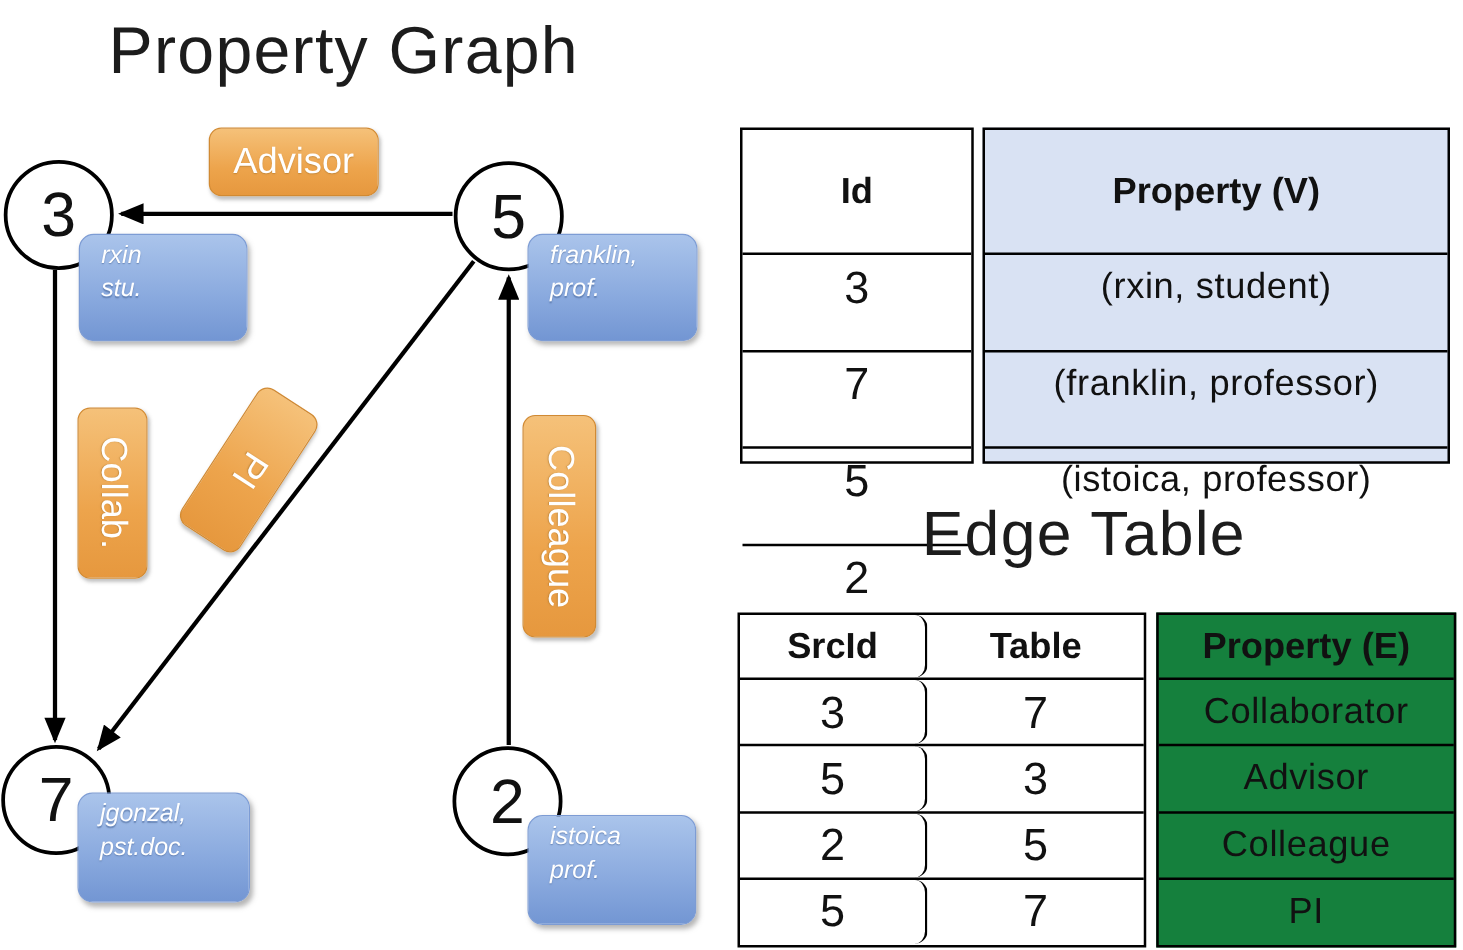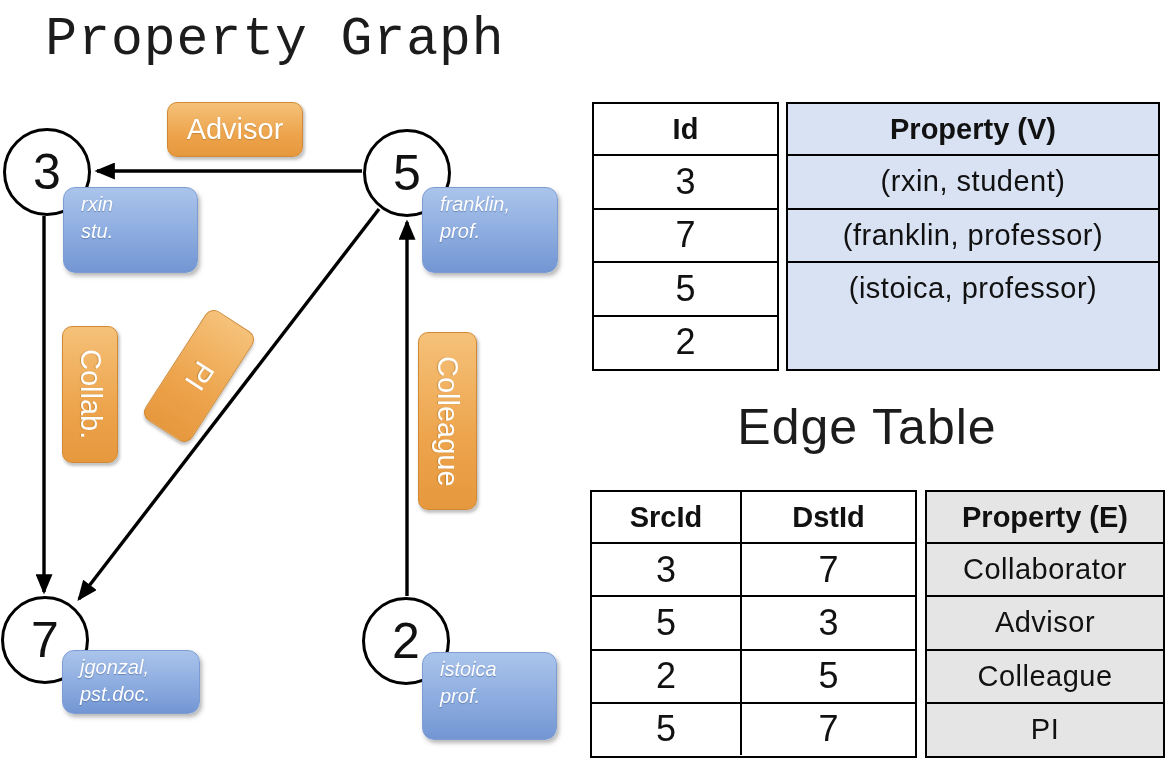--- a/index.html
+++ b/index.html
@@ -4,21 +4,21 @@
 <style>
   html, body { margin: 0; padding: 0; background: #ffffff; }
   .canvas {
     position: relative; width: 1170px; height: 760px; background: #ffffff;
     font-family: "Liberation Sans", "DejaVu Sans", sans-serif; overflow: hidden; color: #111;
   }
   .panel-title {
     position: absolute; text-align: center; font-weight: 300; color: #1c1c1c;
     letter-spacing: 1px; white-space: nowrap;
   }
-  #graph-title  { left: 30px;  top: 10px;  width: 490px; font-size: 53px; font-family: Liberation Mono, monospace; }
+  #graph-title  { left: 30px;  top: 10px;  width: 490px; font-size: 53px; }
   #vertex-title { left: 592px; top: 16px;  width: 545px; font-size: 50px; }
   #edge-title   { left: 592px; top: 398px; width: 550px; font-size: 50px; }
 
   
   #edge-svg { position: absolute; left: 0; top: 0; z-index: 1; }
   .node {
     position: absolute; width: 88px; height: 88px; box-sizing: border-box;
     border: 3.5px solid #000; border-radius: 50%; background: #fff;
     display: flex; align-items: center; justify-content: center;
     font-size: 50px; font-weight: 300; z-index: 2;
@@ -46,47 +46,47 @@
     position: absolute; z-index: 3; box-sizing: border-box; color: #fff;
     background: linear-gradient(180deg, #aac4eb 0%, #89a9de 60%, #7396d3 100%);
     border: 1.5px solid #7d9cd4; border-radius: 12px;
     box-shadow: 2px 3px 4px rgba(110,110,110,0.5);
     font-size: 20px; line-height: 1.33; padding: 3px 6px 0 17px;
     text-shadow: 0 1px 1px rgba(70,100,150,0.6);
     font-style: italic;
   }
   #prop-rxin     { left: 63px;  top: 187px; width: 135px; height: 86px; }
   #prop-franklin { left: 422px; top: 187px; width: 136px; height: 86px; }
-  #prop-jgonzal  { left: 62px;  top: 650px; width: 138px; height: 64px; }
+  #prop-jgonzal  { left: 62px;  top: 634px; width: 138px; height: 88px; }
   #prop-istoica  { left: 422px; top: 652px; width: 135px; height: 88px; }
 
   
   .tsec { position: absolute; box-sizing: border-box; border: 2.5px solid #000; background: #fff; }
   .cell {
     box-sizing: border-box; border-top: 2px solid #000;
     display: flex; align-items: center; justify-content: center; white-space: nowrap;
   }
   .cell.first { border-top: none; }
   .hdr { font-weight: bold; font-size: 29px; }
   .num { font-size: 36px; font-weight: 300; }
   .val { font-size: 29px; font-weight: 300; letter-spacing: 0.5px; }
 
   
   #vt-id   { left: 592px; top: 102px; width: 187px; height: 269px; }
   #vt-prop { left: 786px; top: 102px; width: 374px; height: 269px; background: #d9e2f3; }
-  #vt-id .cell, #vt-prop .cell { height: 53.5px; }
+  #vt-id .cell, #vt-prop .cell { height: 53.5px; margin-top: 24px; }
   #vt-id .cell.first, #vt-prop .cell.first { height: 50px; }
 
   
   #et-main { left: 590px; top: 490px; width: 327px; height: 268px; }
-  #et-prop { left: 925px; top: 490px; width: 240px; height: 268px; background: #e5e5e5; }
+  #et-prop { left: 925px; top: 490px; width: 240px; height: 268px; background: #15803d; }
   .erow { box-sizing: border-box; display: flex; border-top: 2px solid #000; height: 53.25px; }
   .erow.first { border-top: none; height: 50px; }
   .ecell {
-    box-sizing: border-box; display: flex; align-items: center; justify-content: center;
+    box-sizing: border-box; display: flex; align-items: center; justify-content: center; border-radius: 10px;
   }
   .ecell.src { width: 150px; border-right: 2px solid #000; }
   .ecell.dst { flex: 1; }
   #et-prop .cell { height: 53.25px; }
   #et-prop .cell.first { height: 50px; }
 </style>
 </head>
 <body>
 
 <div class="canvas">
@@ -154,21 +154,21 @@
     <div class="cell val">(rxin, student)</div>
     <div class="cell val">(franklin, professor)</div>
     <div class="cell val">(istoica, professor)</div>
   </div>
 
   <div class="panel-title" id="edge-title">Edge Table</div>
 
   <div class="tsec" id="et-main">
     <div class="erow first">
       <div class="ecell src hdr">SrcId</div>
-      <div class="ecell dst hdr">DstId</div>
+      <div class="ecell dst hdr">Table</div>
     </div>
     <div class="erow">
       <div class="ecell src num">3</div>
       <div class="ecell dst num">7</div>
     </div>
     <div class="erow">
       <div class="ecell src num">5</div>
       <div class="ecell dst num">3</div>
     </div>
     <div class="erow">

